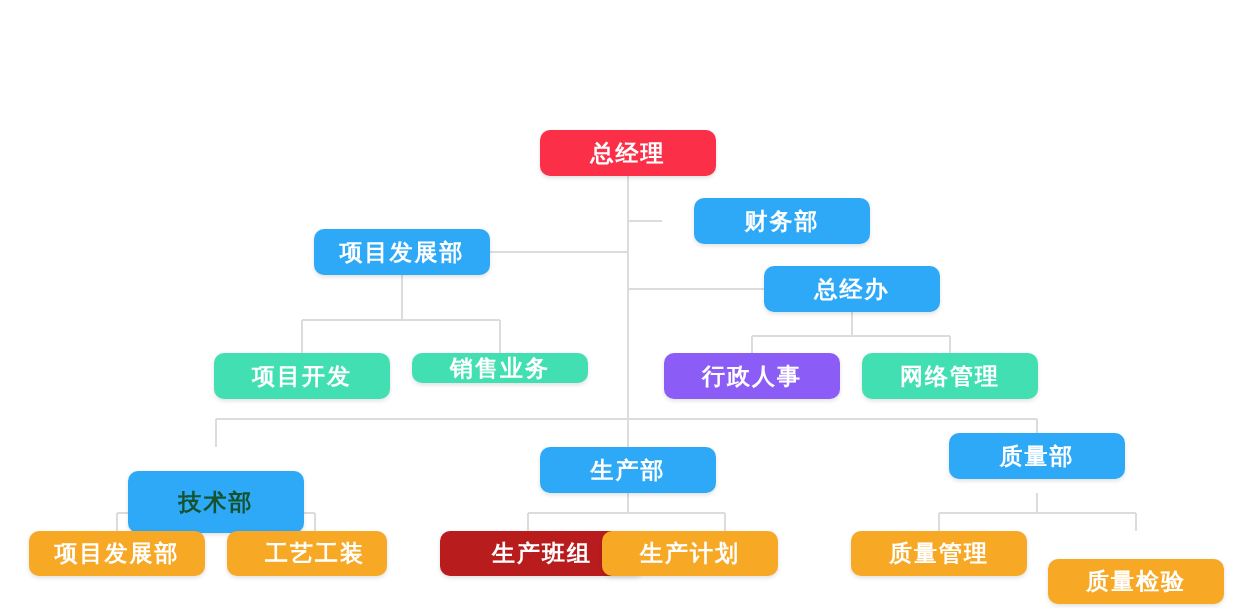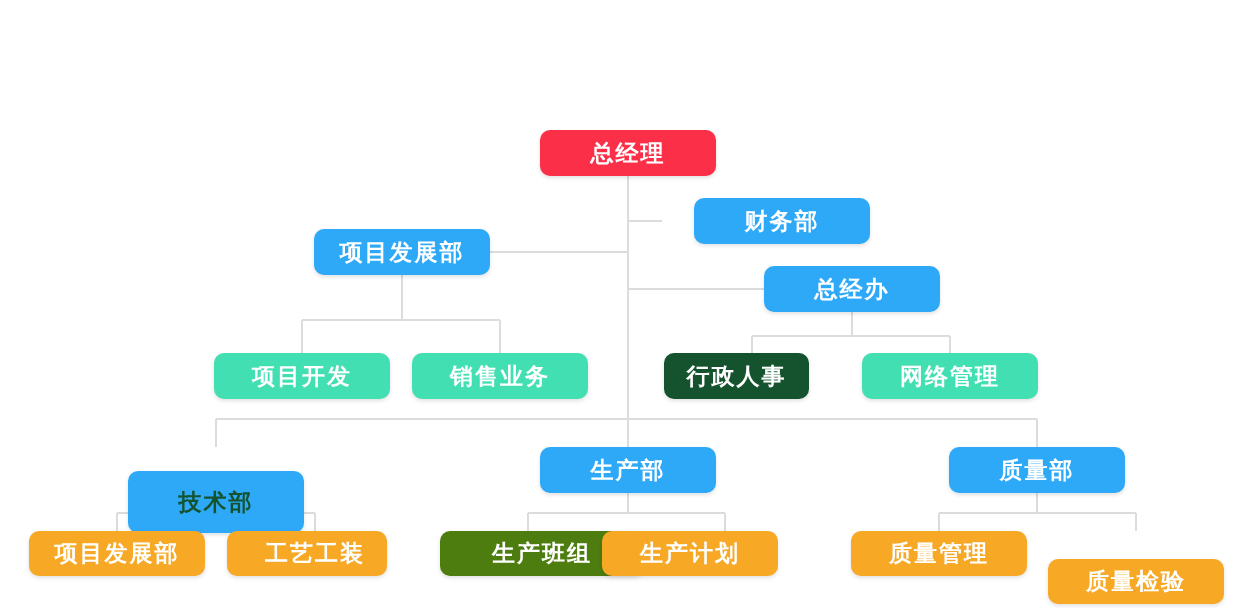--- a/index.html
+++ b/index.html
@@ -78,26 +78,26 @@
       <line x1="939" y1="513" x2="1136" y2="513" stroke="#dcdcdc" stroke-width="2" shape-rendering="crispEdges"></line>
       <line x1="939" y1="513" x2="939" y2="531" stroke="#dcdcdc" stroke-width="2" shape-rendering="crispEdges"></line>
       <line x1="1136" y1="513" x2="1136" y2="531" stroke="#dcdcdc" stroke-width="2" shape-rendering="crispEdges"></line>
     </svg>
   <div id="nodes-layer">
       <div class="node" style="left: 540px; top: 130px; width: 176px; height: 46px; background: rgb(251, 48, 72); color: rgb(255, 255, 255);">总经理</div>
       <div class="node" style="left: 662px; top: 198px; width: 176px; height: 46px; background: rgb(46, 169, 248); color: rgb(255, 255, 255); margin-left: 32px;">财务部</div>
       <div class="node" style="left: 314px; top: 229px; width: 176px; height: 46px; background: rgb(46, 169, 248); color: rgb(255, 255, 255);">项目发展部</div>
       <div class="node" style="left: 764px; top: 266px; width: 176px; height: 46px; background: rgb(46, 169, 248); color: rgb(255, 255, 255);">总经办</div>
       <div class="node" style="left: 214px; top: 353px; width: 176px; height: 46px; background: rgb(66, 223, 178); color: rgb(255, 255, 255);">项目开发</div>
-      <div class="node" style="left: 412px; top: 353px; width: 176px; height: 46px; background: rgb(66, 223, 178); color: rgb(255, 255, 255);">销售业务</div>
-      <div class="node" style="left: 664px; top: 353px; width: 145px; height: 46px; background: #14532d; color: rgb(255, 255, 255);">行政人事</div>
+      <div class="node" style="left: 412px; top: 353px; width: 176px; height: 30px; background: rgb(66, 223, 178); color: rgb(255, 255, 255);">销售业务</div>
+      <div class="node" style="left: 664px; top: 353px; width: 176px; height: 46px; background: #8b5cf6; color: rgb(255, 255, 255);">行政人事</div>
       <div class="node" style="left: 862px; top: 353px; width: 176px; height: 46px; background: rgb(66, 223, 178); color: rgb(255, 255, 255);">网络管理</div>
       <div class="node" style="left: 128px; top: 447px; width: 176px; height: 62px; background: rgb(46, 169, 248); color: #14532d; margin-top: 24px;">技术部</div>
       <div class="node" style="left: 540px; top: 447px; width: 176px; height: 46px; background: rgb(46, 169, 248); color: rgb(255, 255, 255);">生产部</div>
-      <div class="node" style="left: 949px; top: 447px; width: 176px; height: 46px; background: rgb(46, 169, 248); color: rgb(255, 255, 255);">质量部</div>
+      <div class="node" style="left: 949px; top: 433px; width: 176px; height: 46px; background: rgb(46, 169, 248); color: rgb(255, 255, 255);">质量部</div>
       <div class="node" style="left: 29px; top: 531px; width: 176px; height: 45px; background: rgb(247, 168, 37); color: rgb(255, 255, 255);">项目发展部</div>
       <div class="node" style="left: 227px; top: 531px; width: 160px; height: 45px; background: rgb(247, 168, 37); color: rgb(255, 255, 255); padding-left: 16px;">工艺工装</div>
-      <div class="node" style="left: 440px; top: 531px; width: 204px; height: 45px; background: #4d7c0f; color: rgb(255, 255, 255);">生产班组</div>
+      <div class="node" style="left: 440px; top: 531px; width: 204px; height: 45px; background: #b91c1c; color: rgb(255, 255, 255);">生产班组</div>
       <div class="node" style="left: 602px; top: 531px; width: 176px; height: 45px; background: rgb(247, 168, 37); color: rgb(255, 255, 255);">生产计划</div>
       <div class="node" style="left: 851px; top: 531px; width: 176px; height: 45px; background: rgb(247, 168, 37); color: rgb(255, 255, 255);">质量管理</div>
       <div class="node" style="left: 1048px; top: 531px; width: 176px; height: 45px; background: rgb(247, 168, 37); color: rgb(255, 255, 255); margin-top: 28px;">质量检验</div>
     </div>
 </div>
 
 </body></html>

